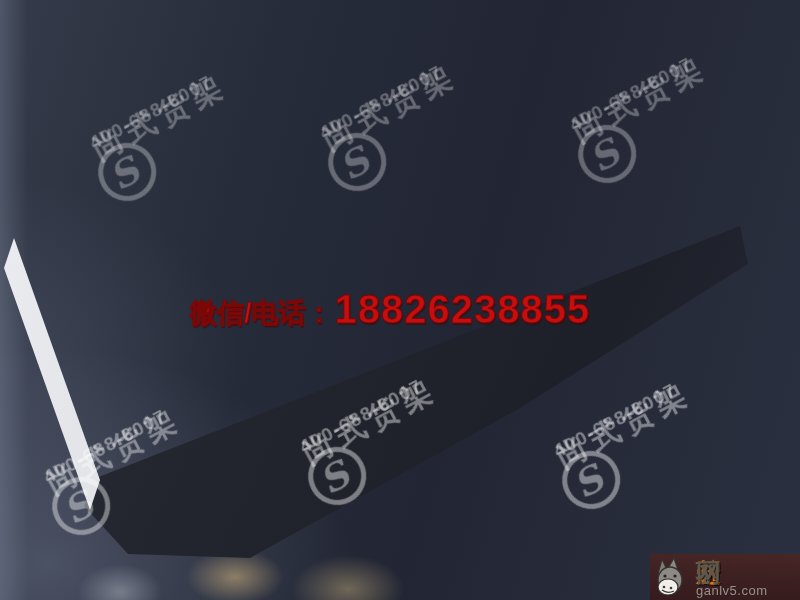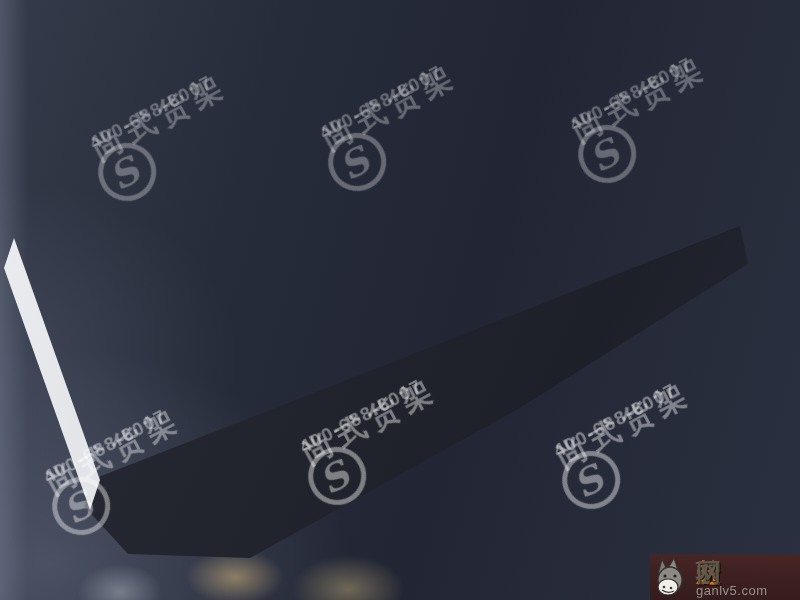--- a/index.html
+++ b/index.html
@@ -186,20 +186,24 @@
       <div class="greenpanel" style="left: 126px; top: 6px; width: 16px; height: 20px;"></div>
       <div class="greenpanel" style="left: 252px; top: 6px; width: 16px; height: 20px;"></div>
       <div class="greenpanel" style="left: 380px; top: 6px; width: 16px; height: 20px;"></div>
       <div class="greenpanel" style="left: 466px; top: 6px; width: 16px; height: 20px;"></div>
       <div class="greenpanel" style="left: 534px; top: 150px; width: 18px; height: 22px;"></div>
       <div class="lamp" style="left: 24px; top: 18px;"></div>
       <div class="lamp" style="left: 46px; top: 15px;"></div>
       <div class="lamp" style="left: 68px; top: 13px;"></div>
     </div>
 
+  <div id="banner" style="color: rgb(197, 14, 14);">
+    <span class="lbl">微信/电话：</span>
+      <span class="num">18826238855</span>
+  </div>
 
   <div id="badge">
     <svg width="40" height="40" viewBox="0 0 40 40">
       <path d="M9 2 L15 15 L5 17 Z" fill="#7f7c78" stroke="#34322f" stroke-width="1.2"></path>
       <path d="M21 1 L25 13 L14 13 Z" fill="#8d8a86" stroke="#34322f" stroke-width="1.2"></path>
       <ellipse cx="17" cy="23" rx="12" ry="13" fill="#8d8a86" stroke="#34322f" stroke-width="1.4"></ellipse>
       <ellipse cx="15" cy="30" rx="10" ry="8" fill="#f1eee9" stroke="#34322f" stroke-width="1.2"></ellipse>
       <circle cx="12" cy="19" r="1.6" fill="#262421"></circle>
       <circle cx="22" cy="19" r="1.6" fill="#262421"></circle>
       <circle cx="11" cy="30" r="1.3" fill="#3a3734"></circle>

